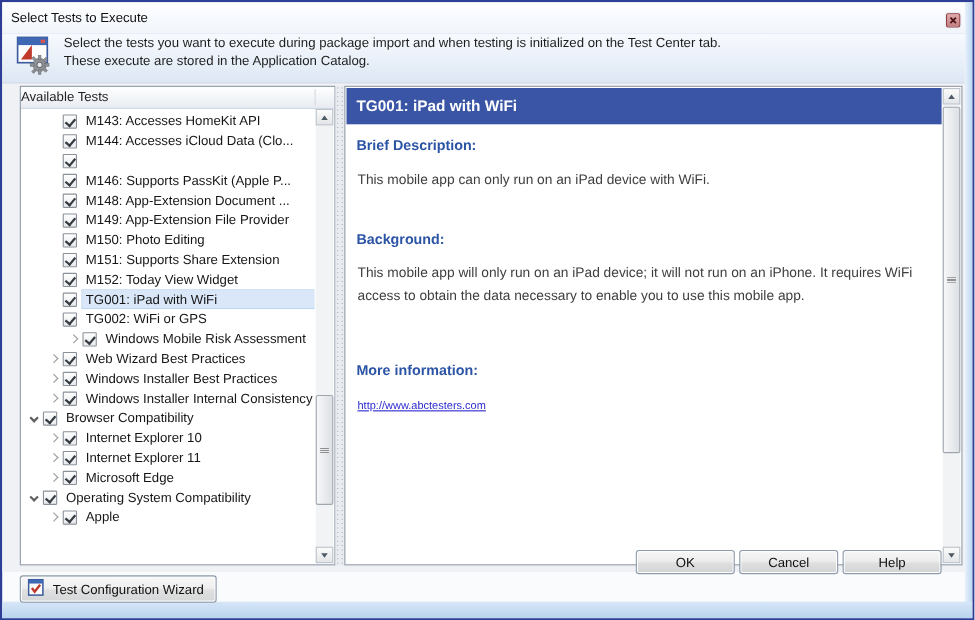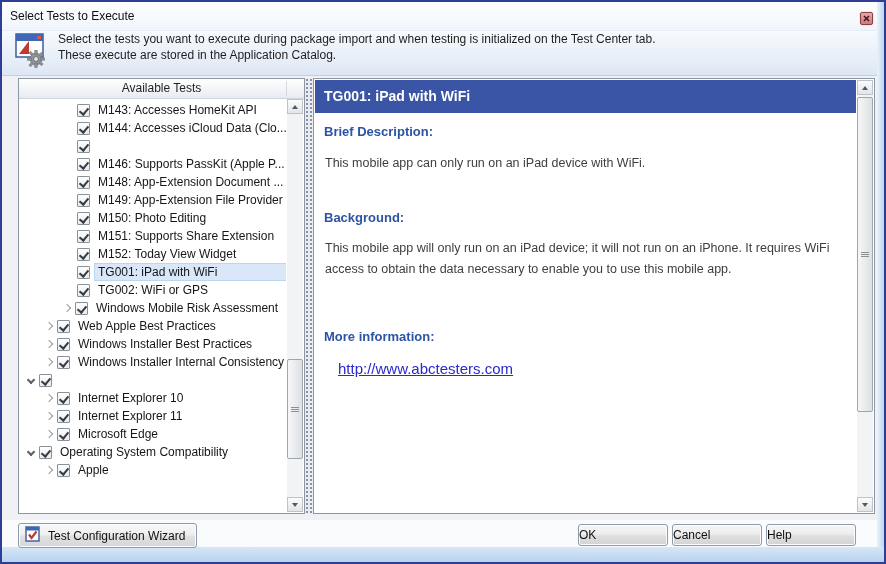--- a/index.html
+++ b/index.html
@@ -22,25 +22,25 @@
        background:linear-gradient(#F7FAFE,#DDE7F4);border-top:1px solid #E6EDF6;
        border-bottom:1px solid #C3CEDE;display:flex;}
   .app-icon{width:36px;height:38px;margin:0 10px 0 10px;flex:none;position:relative;}
   .banner-text{font-size:12px;color:#1E1E1E;line-height:16px;}
   
   .main{position:absolute;left:0;top:74px;width:875px;height:444px;background:#EFF1F5;}
   .tree-panel{position:absolute;left:16px;top:2px;width:287px;height:436px;box-sizing:border-box;
        border:1px solid #8E98A5;background:#fff;overflow:hidden;}
   .tree-header{position:absolute;left:0;top:0;right:0;height:20px;box-sizing:border-box;
        background:linear-gradient(#FFFFFF,#E7EBF1);border-bottom:1px solid #CDD5DF;
-       font-size:12px;color:#1F1F1F;text-align:center;line-height:19px;}
+       font-size:12px;color:#1F1F1F;text-align:left;line-height:19px;}
   .tree-header::after{content:"";position:absolute;right:17px;top:2px;bottom:2px;width:1px;background:#D4DAE2;}
   .tree-body{position:absolute;left:0;top:21px;right:18px;bottom:1px;overflow:hidden;padding-top:1px;}
   .trow{height:18px;display:flex;align-items:center;font-size:12px;color:#161616;}
-  .lvl0{padding-left:4px}.lvl1{padding-left:22px}.lvl2{padding-left:40px}.lvl3{padding-left:51px}
+  .lvl0{padding-left:4px}.lvl1{padding-left:22px}.lvl2{padding-left:40px}.lvl3{padding-left:31px}
   .arrow{width:16px;height:16px;display:inline-flex;align-items:center;justify-content:center;flex:none;}
   .leaf .arrow{width:7px;}
   .arrow i{width:5px;height:5px;border:solid #9a9a9a;border-width:0 1px 1px 0;display:block;}
   .arrow.col i{transform:rotate(-45deg);}
   .arrow.exp i{transform:rotate(45deg);border-color:#5F5F5F;border-width:0 2px 2px 0;width:4px;height:4px;}
   .cb{width:13px;height:13px;box-sizing:border-box;border:1px solid #8A9097;border-radius:1px;
       background:linear-gradient(#FEFEFE,#E9EBEE);margin-right:5px;position:relative;flex:none;}
   .cb i{position:absolute;left:3px;top:1px;width:4px;height:7px;border:solid #363C42;
       border-width:0 2px 2px 0;transform:rotate(40deg);}
   .lbl{flex:1;padding:1px 3px;white-space:nowrap;overflow:hidden;}
@@ -66,28 +66,28 @@
       background-size:4px 4px;}
   
   .detail-panel{position:absolute;left:311px;top:2px;width:562px;height:436px;box-sizing:border-box;
       border:1px solid #8E98A5;background:#fff;overflow:hidden;}
   .detail-header{position:absolute;left:1px;top:1px;width:calc(100% - 19px);height:33px;
       background:var(--detail-header,#3A55A5);color:#fff;font-weight:bold;font-size:14px;
       line-height:33px;padding-left:9px;box-sizing:border-box;}
   .sec-h{position:absolute;left:10px;font-weight:bold;font-size:13px;color:var(--heading-text,#2B54A5);}
   .sec-b{position:absolute;left:11px;font-size:12.5px;color:#3E3E3E;line-height:21px;}
   .s0h{top:45px}.s0b{top:74px}.s1h{top:131px}.s1b{top:159px;width:528px;}.s2h{top:250px}.s2b{top:279px}
-  .detail-link{color:var(--link,#2929CC);font-size:15px;margin-left:13px;}
+  .detail-link{color:var(--link,#2929CC);font-size:10px;}
   
   .wizard-btn{position:absolute;left:16px;top:521px;height:25px;display:inline-flex;align-items:center;
       gap:7px;padding:0 11px 0 6px;box-sizing:border-box;border:1px solid #8E9BAA;border-radius:3px;
       background:linear-gradient(#F8F8F8 0%,#EFEFEF 45%,#E0E0E0 55%,#D5D6D8 100%);
       font-size:12px;color:#111;box-shadow:inset 0 0 0 1px #FCFDFE;}
-  .dlg-btn{position:absolute;top:522px;width:90px;height:22px;box-sizing:border-box;
-      border:1px solid #8E9BAA;border-radius:3px;font-size:12px;color:#111;line-height:20px;
+  .dlg-btn{position:absolute;top:498px;width:90px;height:22px;box-sizing:border-box;
+      border:1px solid #8E9BAA;border-radius:3px;font-size:12px;color:#111;text-align:center;line-height:20px;
       background:linear-gradient(#F6F6F6 0%,#EDEDED 45%,#DFDFDF 55%,#D2D3D5 100%);
       box-shadow:inset 0 0 0 1px #FCFDFE;}
   .btn-ok{left:576px}.btn-cancel{left:670px}.btn-help{left:764px}
 </style>
 </head>
 <body>
 
 <div class="win">
   <div class="frame-right"></div>
   <div class="frame-bottom"></div>
@@ -220,21 +220,21 @@
             </span>
             <span class="lbl">Windows Mobile Risk Assessment</span>
           </div>
           <div class="trow lvl1">
             <span class="arrow col">
               <i></i>
             </span>
             <span class="cb">
               <i></i>
             </span>
-            <span class="lbl">Web Apple Best Practices</span>
+            <span class="lbl">Web Wizard Best Practices</span>
           </div>
           <div class="trow lvl1">
             <span class="arrow col">
               <i></i>
             </span>
             <span class="cb">
               <i></i>
             </span>
             <span class="lbl">Windows Installer Best Practices</span>
           </div>
@@ -247,20 +247,21 @@
             </span>
             <span class="lbl">Windows Installer Internal Consistency ...</span>
           </div>
           <div class="trow lvl0">
             <span class="arrow exp">
               <i></i>
             </span>
             <span class="cb">
               <i></i>
             </span>
+            <span class="lbl">Browser Compatibility</span>
           </div>
           <div class="trow lvl1">
             <span class="arrow col">
               <i></i>
             </span>
             <span class="cb">
               <i></i>
             </span>
             <span class="lbl">Internet Explorer 10</span>
           </div>

